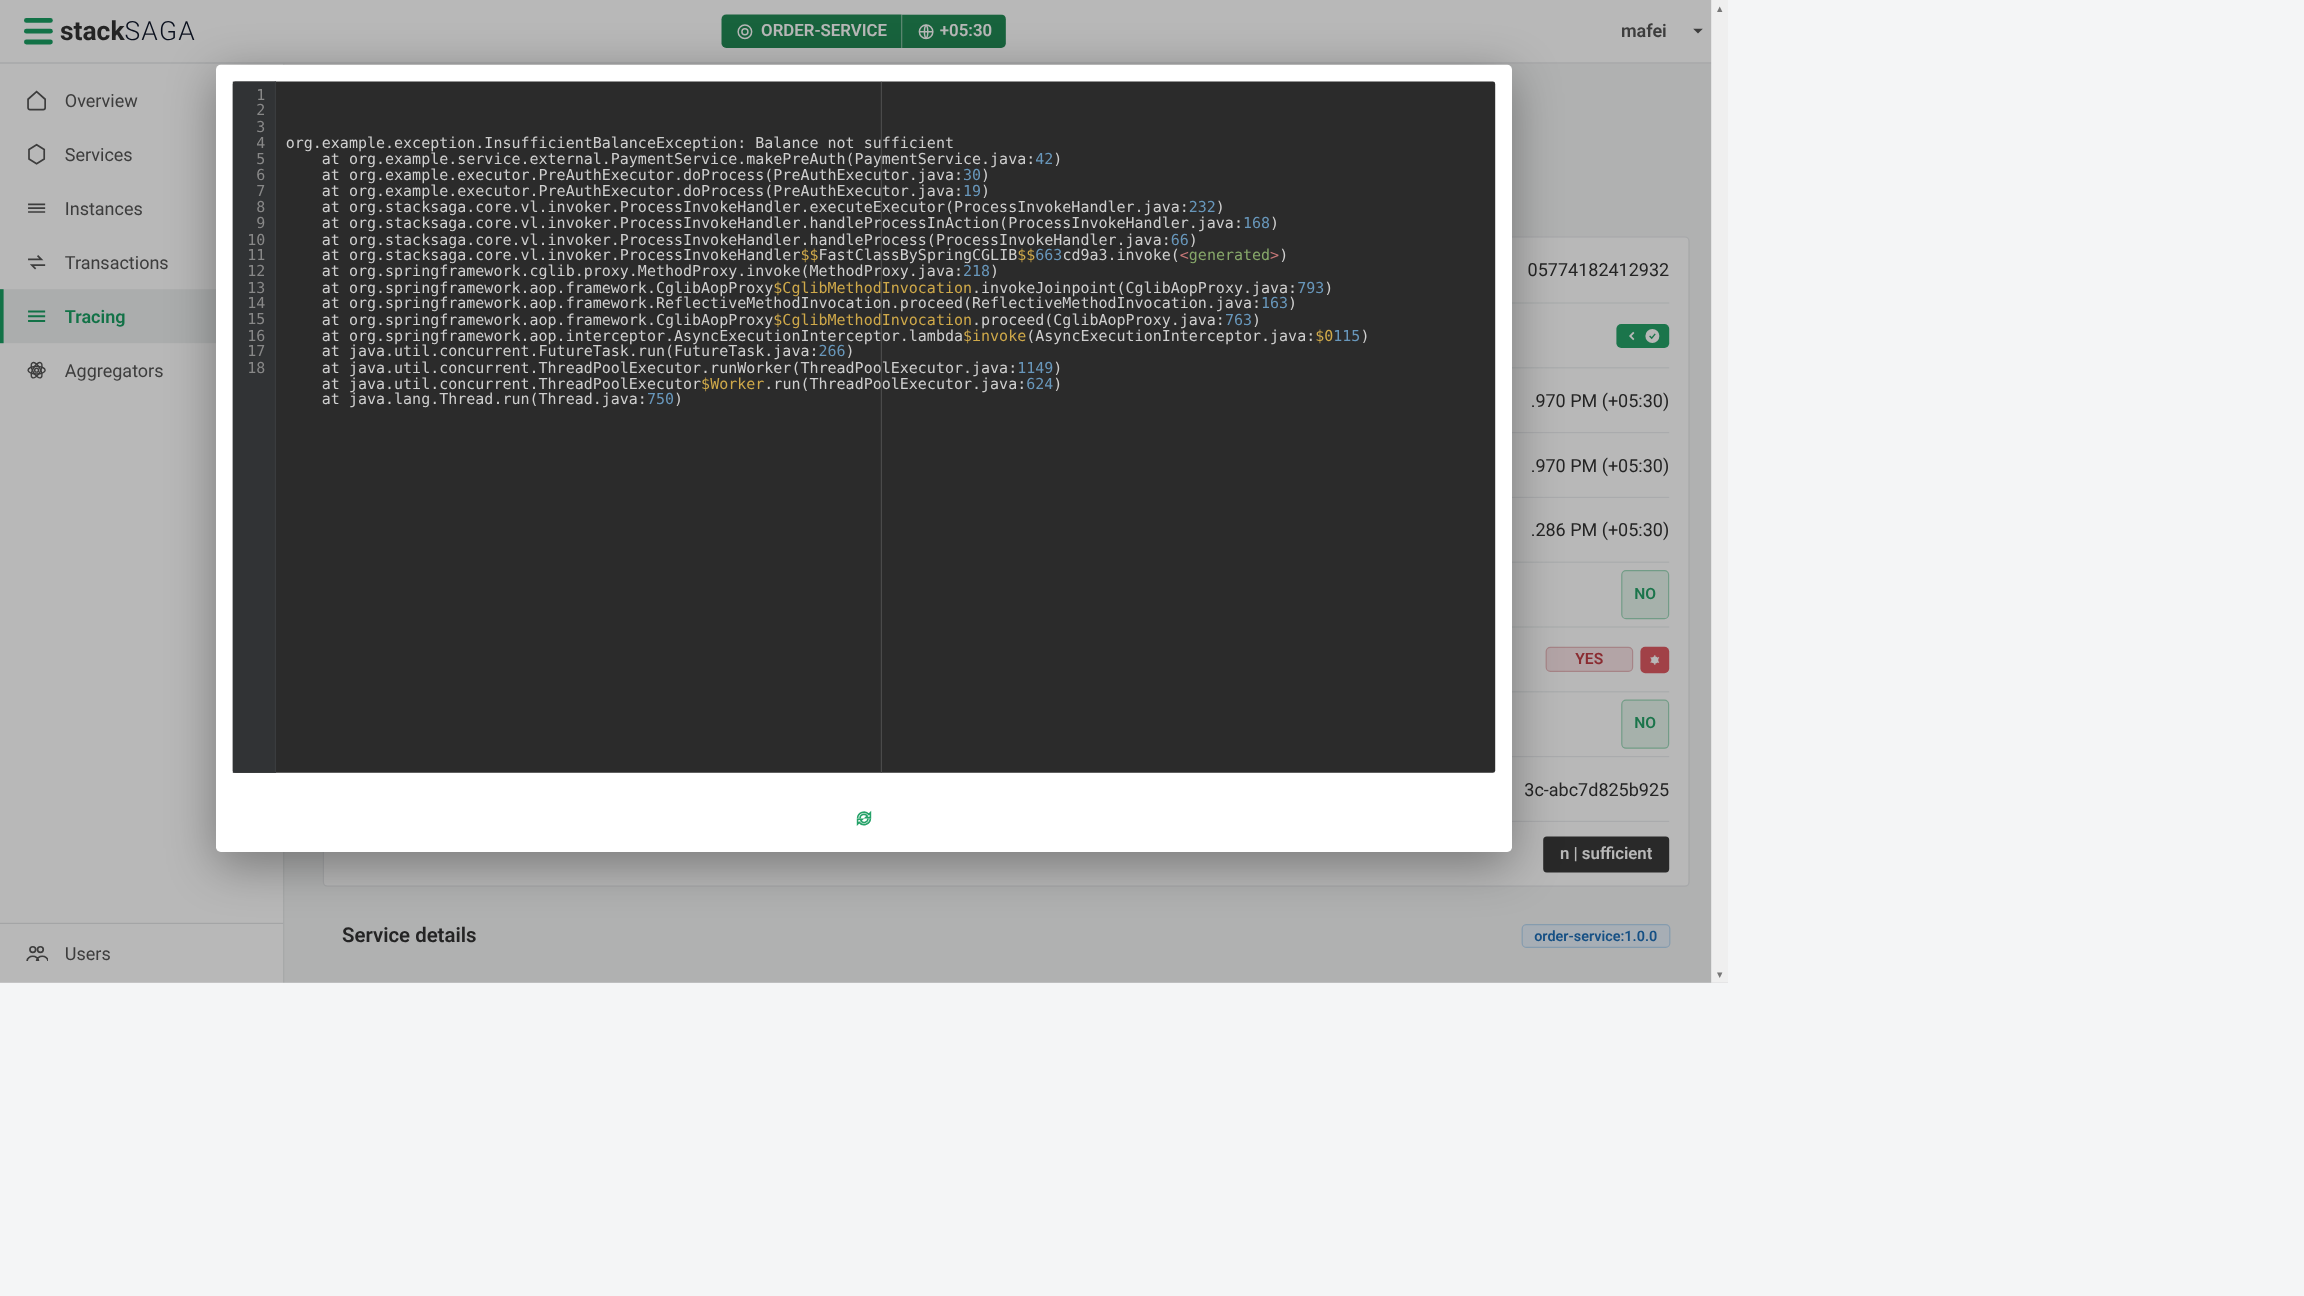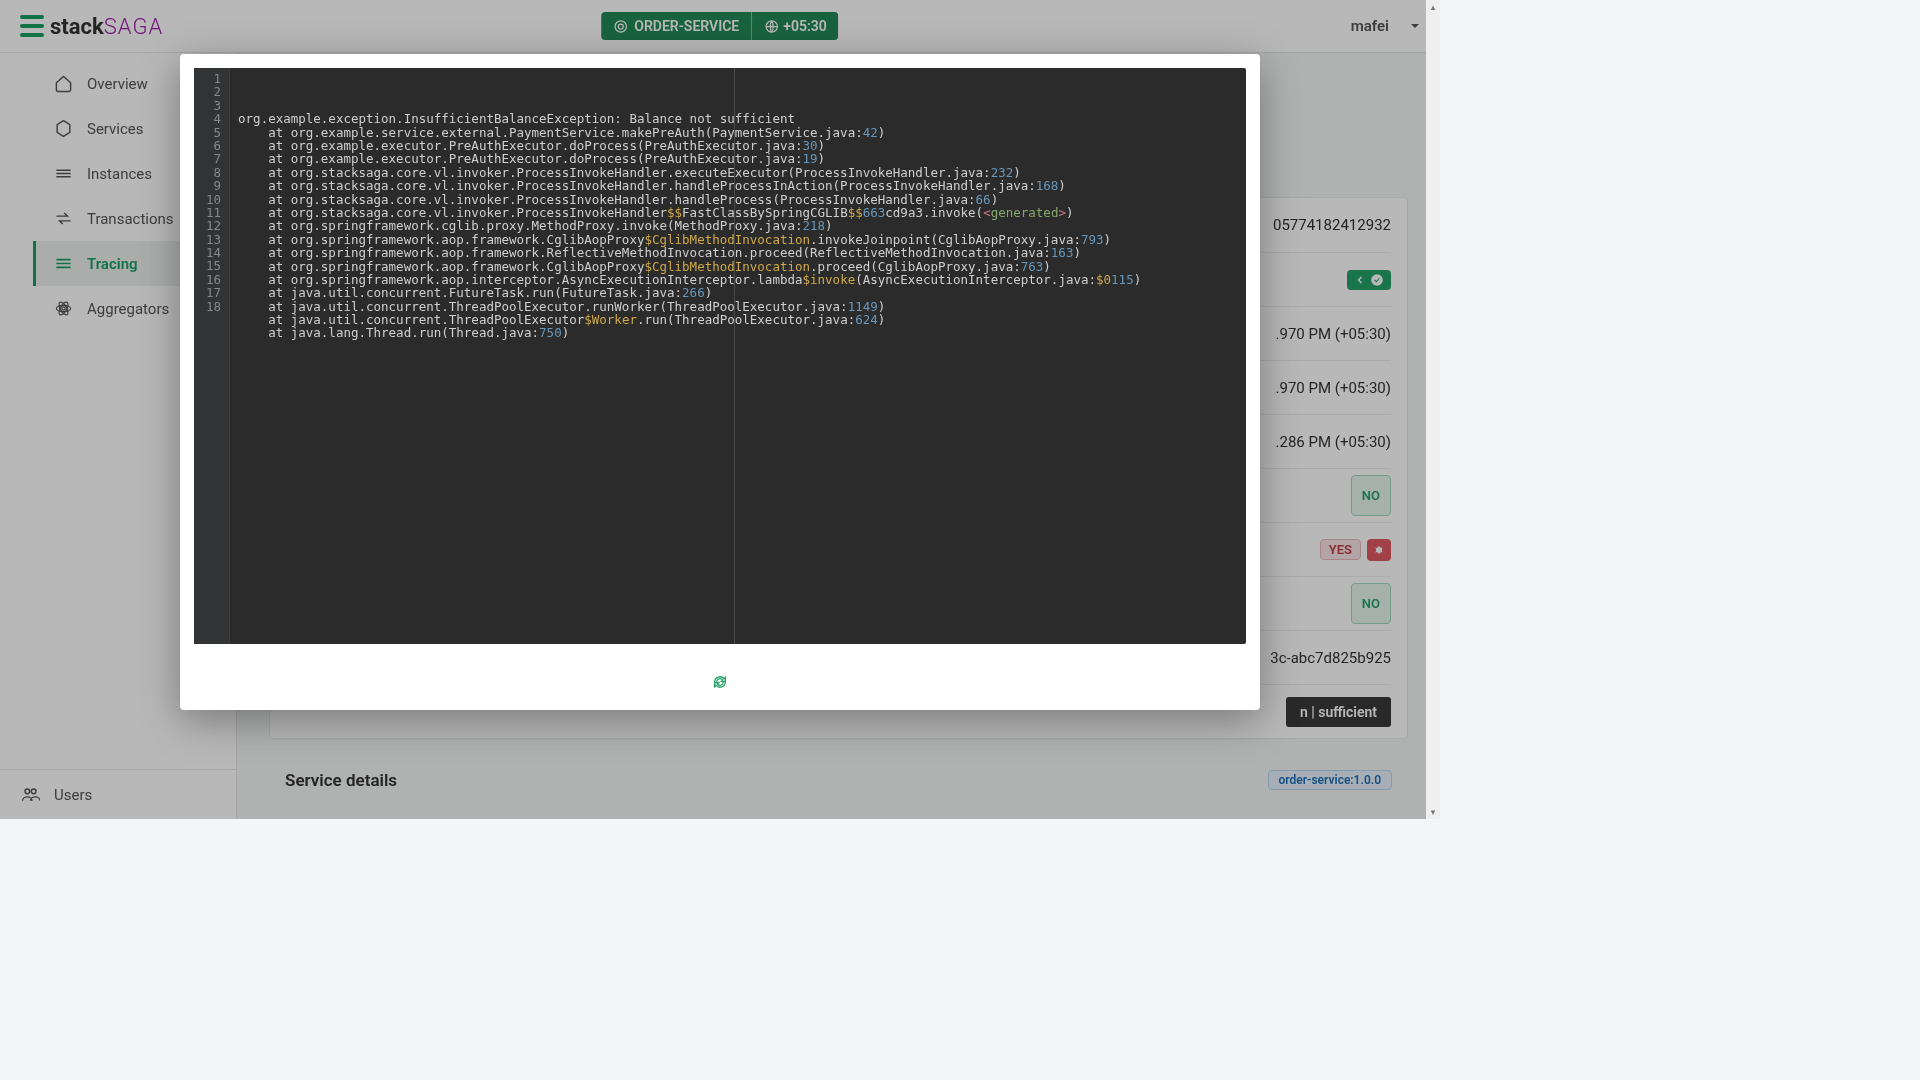--- a/index.html
+++ b/index.html
@@ -6,44 +6,44 @@
   body { font-family:-apple-system,BlinkMacSystemFont,"Segoe UI",Roboto,Arial,sans-serif; width:1440px; height:819px; overflow:hidden; position:relative; background:#f4f5f6; }
   
   .dim-layer { position:absolute; inset:0; pointer-events:none; z-index:10; background:rgba(0,0,0,0.28); }
   
   
   .top-header { height:53px; background:#fff; border-bottom:1px solid #e3e5e7; display:flex; align-items:center; padding:0 20px; position:relative; z-index:1; }
   .logo { display:flex; align-items:center; gap:6px; font-size:22px; font-weight:500; color:#444; }
   .logo-mark { width:24px; height:22px; display:flex; flex-direction:column; justify-content:space-between; }
   .logo-mark span { display:block; height:4px; background:#1a9e63; border-radius:3px; }
   .logo-bold { font-weight:700; color:#333; }
-  .logo-light { font-weight:300; letter-spacing:1px; color:#a21caf; }
+  .logo-light { font-weight:300; letter-spacing:1px; color:#0f172a; }
   .hdr-center { position:absolute; left:50%; transform:translateX(-50%); display:flex; align-items:flex-end; gap:0; }
   .badge-svc { display:inline-flex; align-items:center; gap:6px; background:#228a55; color:#fff; padding:6px 12px; border-radius:4px 0 0 4px; font-size:14px; font-weight:600; }
   .badge-tz  { display:inline-flex; align-items:center; gap:4px; background:#228a55; color:#fff; padding:6px 12px; border-radius:0 4px 4px 0; font-size:14px; font-weight:600; border-left:1px solid rgba(255,255,255,.25); }
   .hdr-right { margin-left:auto; display:flex; align-items:center; gap:21px; color:#555; font-size:15px; font-weight:600; }
   
   
   .left-col { position:absolute; left:0; top:0; width:237px; bottom:0; background:#fff; border-right:1px solid #e3e5e7; display:flex; flex-direction:column; }
   .left-col .spacer-top { height:53px; }
-  .nav-list { flex:1; padding-top:8px;padding-left:33px; }
+  .nav-list { flex:1; padding-top:8px; }
   .nav-item { display:flex; align-items:center; gap:14px; padding:13px 18px; color:#555; font-size:15px; cursor:pointer; border-left:3px solid transparent; }
   .nav-item.active { background:#eef0f0; color:#1a9e63; border-left-color:#1a9e63; font-weight:600; }
   .nav-item svg, .nav-item .ico { width:19px; height:19px; flex:none; }
   .nav-bottom { border-top:1px solid #e3e5e7; }
   .nav-bottom .nav-item { padding:15px 18px; }
   
   
   .main { position:absolute; left:237px; right:0; top:53px; bottom:0; overflow:hidden; padding:24px 32px; }
   .card { background:#fff; border:1px solid #e6e8ea; border-radius:4px; padding:0 16px; }
   .row { display:flex; align-items:center; justify-content:flex-end; height:54px; border-top:1px solid #eceef0; font-size:15px; color:#333; }
   .row:first-child { border-top:none; }
   .pill-green { display:inline-flex; align-items:center; gap:4px; background:#26a269; color:#fff; border-radius:4px; padding:3px 7px; font-size:13px; }
   .pill-green-out { display:inline-block; background:#e7f6ee; color:#26a269; border:1px solid #9fd9bb; border-radius:4px; padding:12px 10px; font-size:13px; font-weight:600; }
-  .pill-red-out { display:inline-block; background:#f9e4e6; color:#c03d45; border:1px solid #e7b7bb; border-radius:4px; padding:2px 8px; font-size:13px; font-weight:600; }
+  .pill-red-out { display:inline-block; background:#f9e4e6; color:#c03d45; border:1px solid #e7b7bb; border-radius:4px; padding:2px 24px; font-size:13px; font-weight:600; }
   .pill-red-btn { display:inline-flex; align-items:center; justify-content:center; width:24px; height:22px; background:#e05a63; border-radius:4px; margin-left:6px; }
   .pill-dark { display:inline-block; background:#3a3a3a; color:#fff; border-radius:3px; padding:7px 14px; font-size:14px; font-weight:600; }
   .pill-blue-out { display:inline-block; background:#e8f2fb; color:#1f6fb8; border:1px solid #b9d8f2; border-radius:4px; padding:2px 10px; font-size:12px; font-weight:600; }
   .service-heading { display:flex; align-items:center; justify-content:space-between; height:54px; margin-top:14px; }
   .service-heading h3 { font-size:17px; font-weight:600; color:#333; }
   
   
   .overlay { position:absolute; inset:0; z-index:50; display:flex; align-items:flex-start; justify-content:center; padding-top:54px; }
   .modal { width:1080px; background:#fff; border-radius:4px; box-shadow:0 10px 40px rgba(0,0,0,.35); display:flex; flex-direction:column; }
   .modal-hdr { background:#e07c7b; color:#fff; padding:14px 18px; display:flex; align-items:center; justify-content:space-between; border-radius:4px 4px 0 0; }

